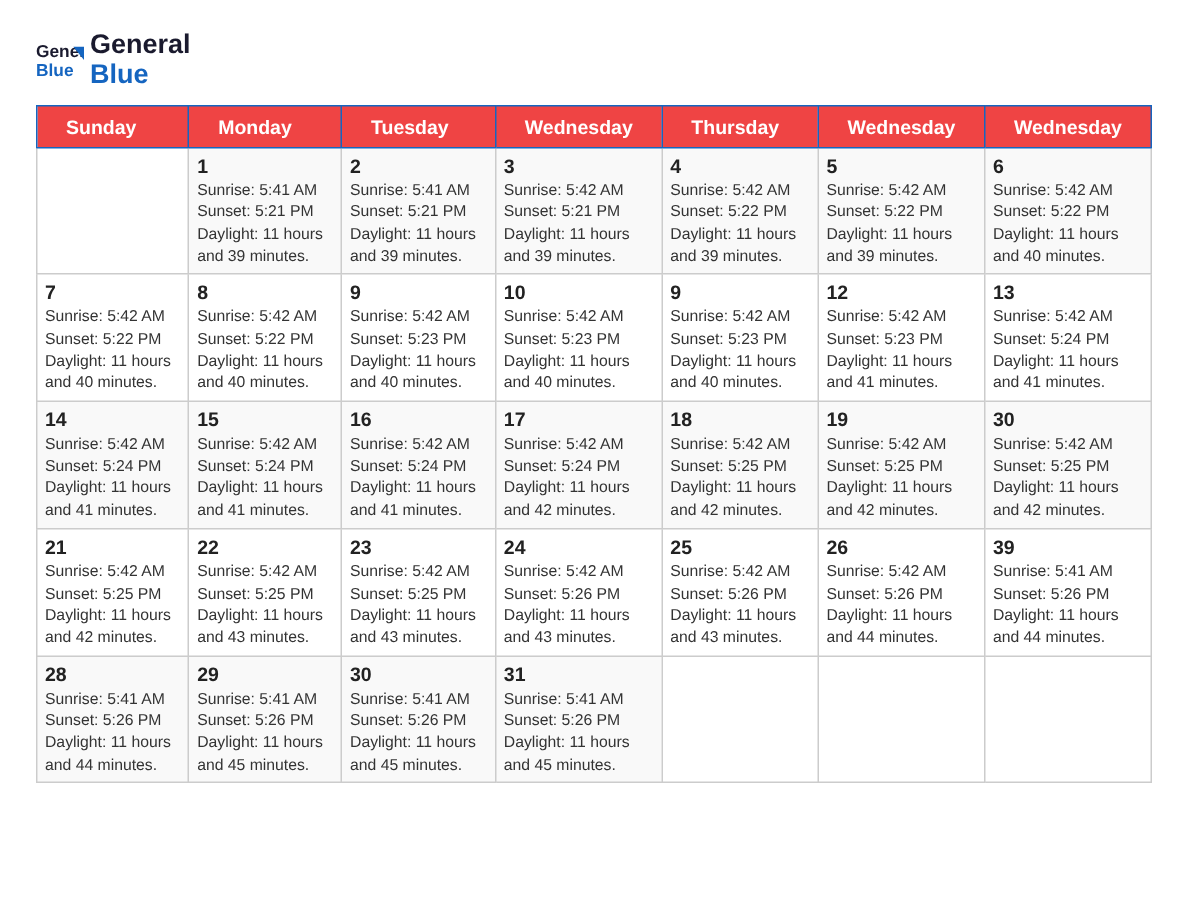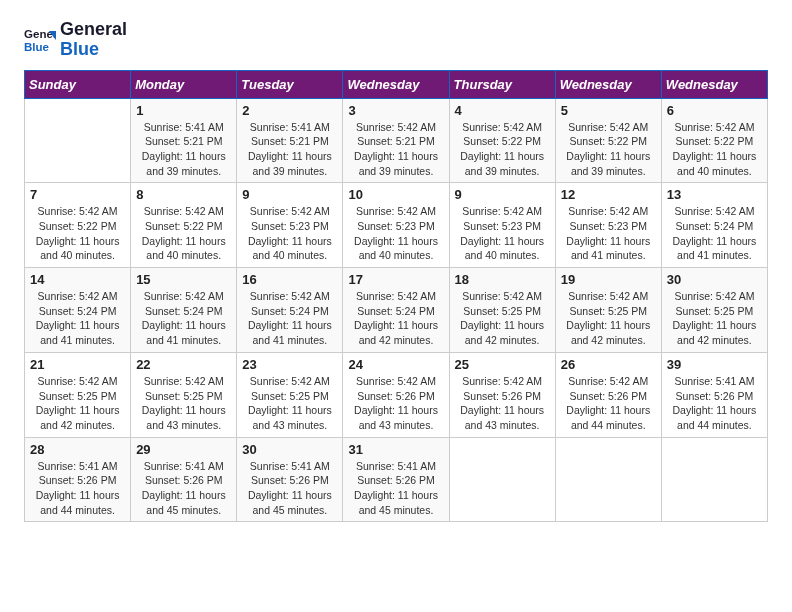--- a/index.html
+++ b/index.html
@@ -43,28 +43,27 @@
     .location-title {
       font-size: 16px;
       color: #444;
     }
     table {
       width: 100%;
       border-collapse: collapse;
       font-size: 11px;
     }
     thead tr th {
-      background-color: #701a75;
+      background-color: #ef4444;
       color: #fff;
-      padding: 6px 4px;
+      padding: 6px 19px;
       text-align: left;
       font-size: 13px;
       font-weight: bold;
       border: 1px solid #1565c0;
-      font-style: italic;
     }
     tbody tr td {
       border: 1px solid #ccc;
       vertical-align: top;
       padding: 4px 5px;
       width: 106px;
       min-height: 70px;
     }
     tbody tr:nth-child(odd) td {
       background-color: #f9f9f9;
@@ -76,21 +75,20 @@
       font-size: 13px;
       font-weight: bold;
       color: #222;
       display: block;
       margin-bottom: 2px;
     }
     .day-info {
       font-size: 10.5px;
       color: #333;
       line-height: 1.4;
-      text-align: center;
     }
     .empty-cell {
       background: #fff !important;
     }
   </style>
 </head>
 <body>
 
 <div class="header-area">
   <div class="logo">

